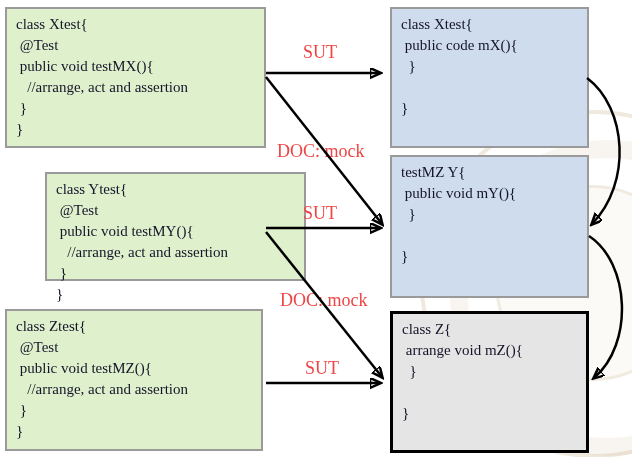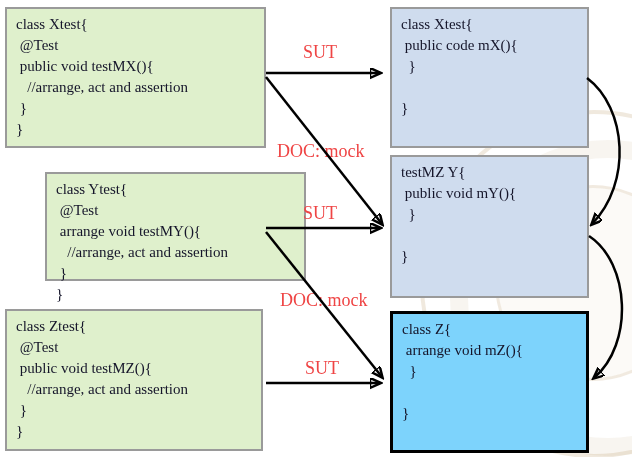--- a/index.html
+++ b/index.html
@@ -25,21 +25,21 @@
     position:absolute;
     box-sizing:border-box;
     padding:5px 9px;
     font-size:15px;
     line-height:21px;
     color:#15152a;
     z-index:1;
   }
   .test-box  { background:#dff0cc; border:2px solid #9a9a9a; }
   .class-box { background:#cfdcee; border:2px solid #9a9a9a; }
-  .class-box.highlight { background:#7dd3fc; border:3px solid #000000; }
+  .class-box.highlight { background:#e5e5e5; border:3px solid #000000; }
 
   .code-line { white-space:pre; min-height:21px; }
   .code-line.red { color:#e00000; font-weight:bold; }
 
   #box-xtest  { left:5px;   top:7px;   width:261px; height:141px; }
   #box-ytest  { left:5px;   top:172px; width:261px; height:109px;margin-left:40px; }
   #box-ztest  { left:5px;   top:309px; width:258px; height:142px; }
   #box-classx { left:390px; top:7px;   width:199px; height:141px; }
   #box-classy { left:390px; top:155px; width:199px; height:143px; }
   #box-classz { left:390px; top:311px; width:199px; height:142px; }
@@ -79,21 +79,21 @@
     <div class="code-line"> @Test</div>
     <div class="code-line"> public void testMX(){</div>
     <div class="code-line">   //arrange, act and assertion</div>
     <div class="code-line"> }</div>
     <div class="code-line">}</div>
   </div>
 
   <div class="box test-box" id="box-ytest">
     <div class="code-line">class Ytest{</div>
     <div class="code-line"> @Test</div>
-    <div class="code-line"> arrange void testMY(){</div>
+    <div class="code-line"> public void testMY(){</div>
     <div class="code-line">   //arrange, act and assertion</div>
     <div class="code-line"> }</div>
     <div class="code-line">}</div>
   </div>
 
   <div class="box test-box" id="box-ztest">
     <div class="code-line">class Ztest{</div>
     <div class="code-line"> @Test</div>
     <div class="code-line"> public void testMZ(){</div>
     <div class="code-line">   //arrange, act and assertion</div>

